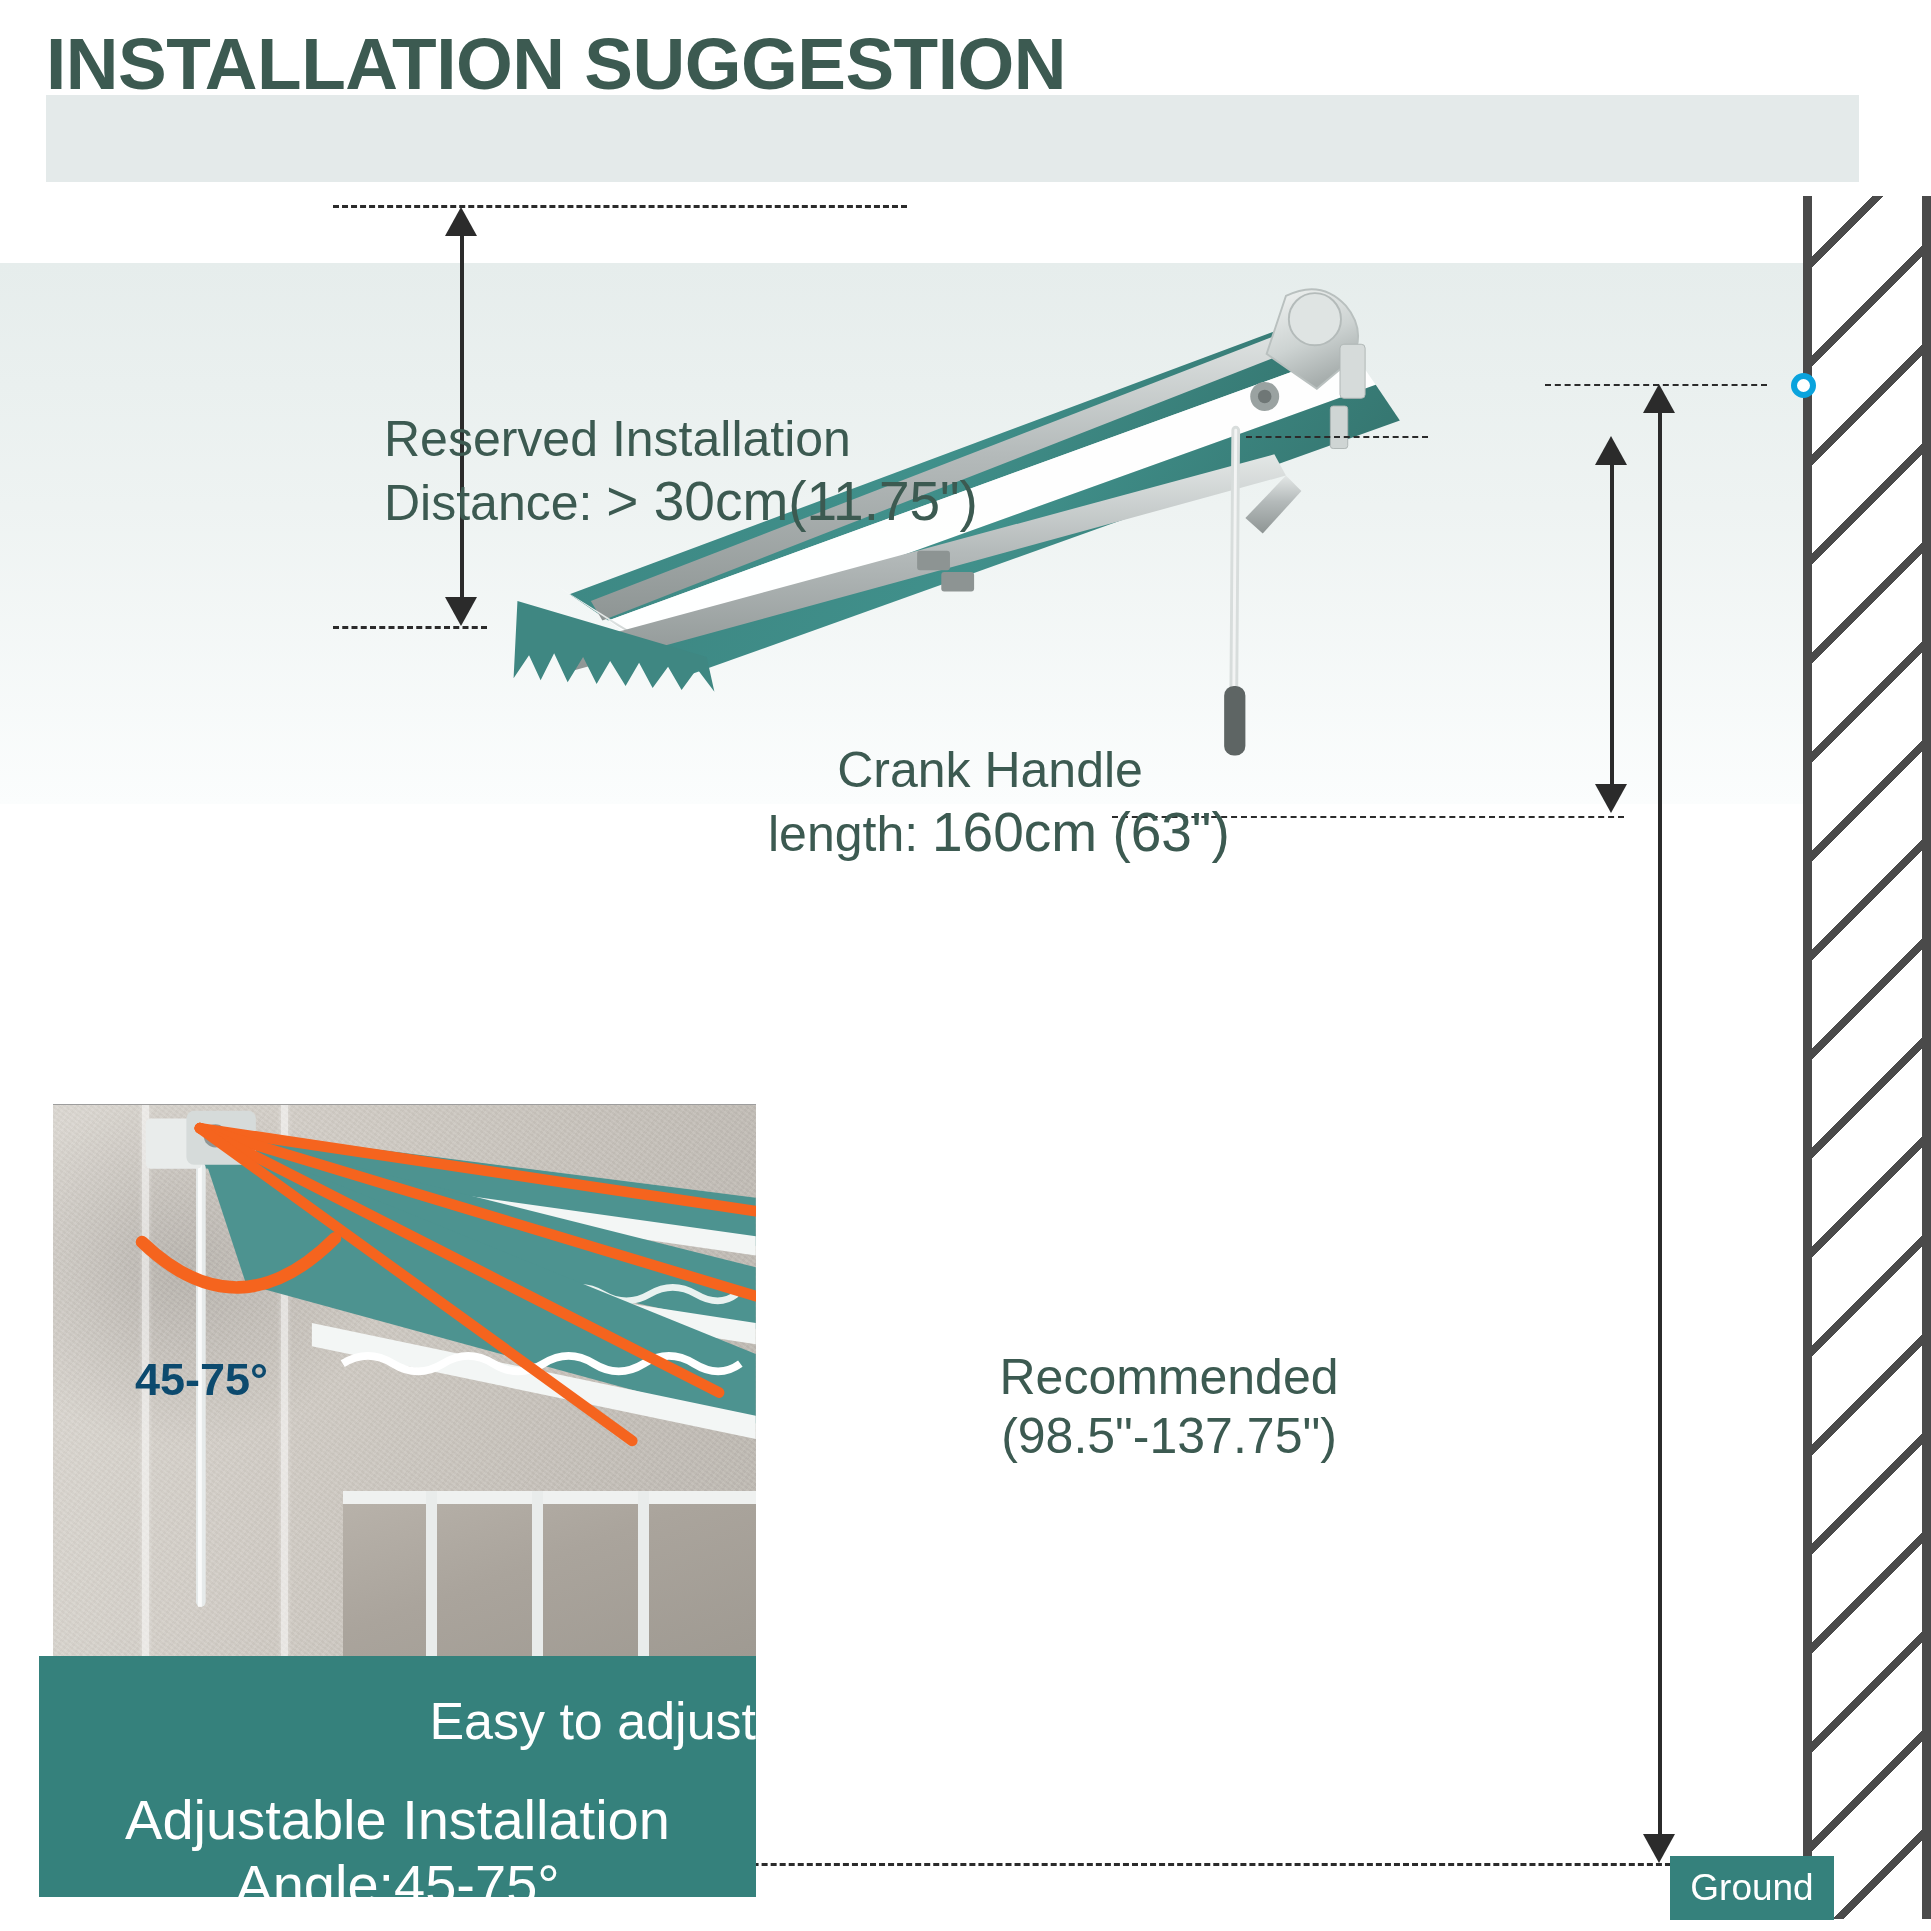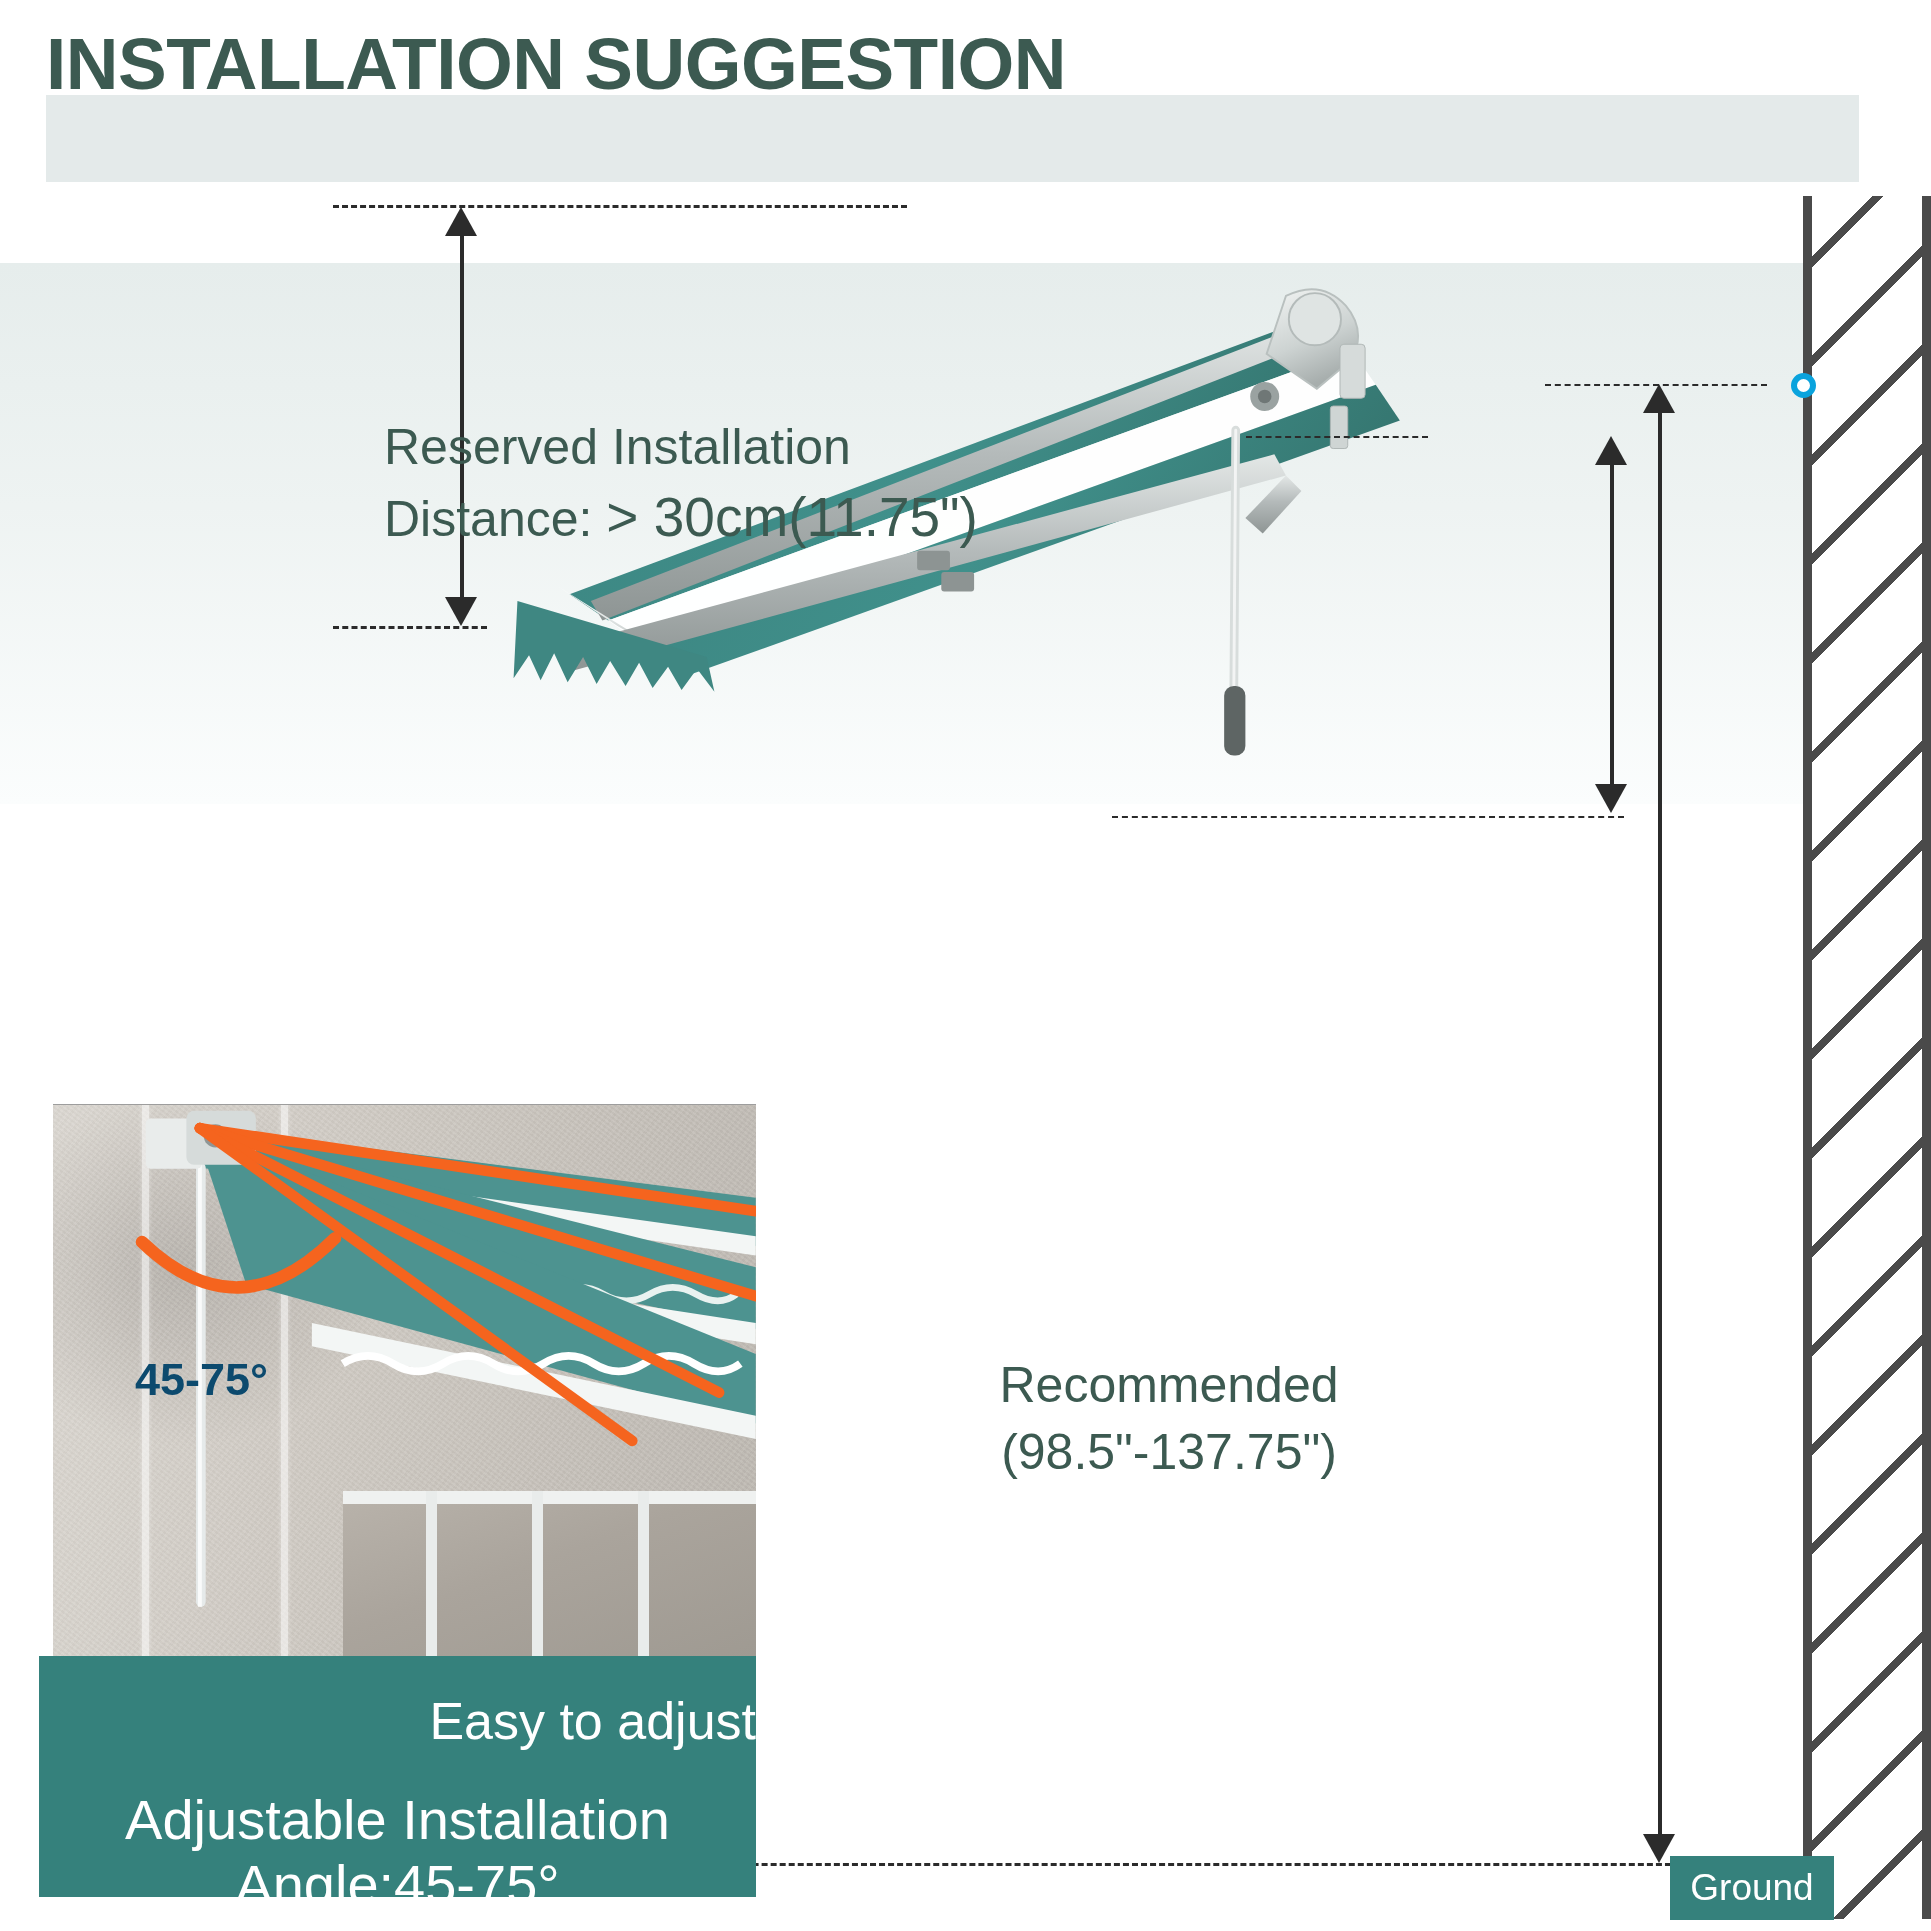--- a/index.html
+++ b/index.html
@@ -37,21 +37,21 @@
       border-left:16.4px solid transparent;border-right:16.4px solid transparent;
       border-bottom:29px solid #2b2b2b;}
   .arrow-down{position:absolute;width:0;height:0;
       border-left:16.4px solid transparent;border-right:16.4px solid transparent;
       border-top:29px solid #2b2b2b;}
   .blue-ring{position:absolute;width:25px;height:25px;border-radius:50%;
              border:6.8px solid #0aa3dd;background:#fff;box-sizing:border-box;}
 
   
   .callout{position:absolute;color:#3c5a51;line-height:1.18;}
-  .callout .ln{display:block;white-space:nowrap;margin-top:8px;}
+  .callout .ln{display:block;white-space:nowrap;}
   .c-reserved{left:384px;top:410px;font-size:50px;font-weight:300;}
   .c-reserved .big{font-size:55px;}
   .c-crank{left:768px;top:741px;font-size:50px;font-weight:300;text-align:center;width:444px;}
   .c-crank .big{font-size:55px;}
   .c-height{left:966px;top:1348px;font-size:50px;font-weight:300;text-align:center;width:406px;}
 
   
   .photo{position:absolute;left:53px;top:1104px;width:703px;height:552px;
          overflow:hidden;background:#cfcac4;border-top:1.9px solid #9d9d9d;}
   .wall-tex{position:absolute;inset:0;
@@ -174,20 +174,24 @@
     <span class="ln">Reserved Installation</span>
     <span class="ln"><span>Distance: </span><span class="big">&gt; 30cm(11.75")</span></span>
   </div>
 
   <div class="dash-h thin" style="left:1246px;top:436px;width:182px;"></div>
   <div class="arrow-up" style="left:1595px;top:436px;"></div>
   <div class="solid-v" style="left:1610px;top:454px;height:346px;"></div>
   <div class="arrow-down" style="left:1595px;top:784px;"></div>
   <div class="dash-h thin" style="left:1112px;top:816px;width:512px;"></div>
 
+  <div class="callout c-crank">
+    <span class="ln">Crank Handle</span>
+    <span class="ln"><span>length: </span><span class="big">160cm (63")</span></span>
+  </div>
 
   <div class="dash-h thin" style="left:1545px;top:384px;width:222px;"></div>
   <div class="blue-ring" style="left:1791px;top:373px;"></div>
   <div class="arrow-up" style="left:1643px;top:384px;"></div>
   <div class="solid-v" style="left:1658px;top:402px;height:1446px;"></div>
   <div class="arrow-down" style="left:1643px;top:1834px;"></div>
   <div class="dash-h" style="left:599px;top:1863px;width:1081px;"></div>
 
   <div class="callout c-height">
     <span class="ln">Recommended</span>

